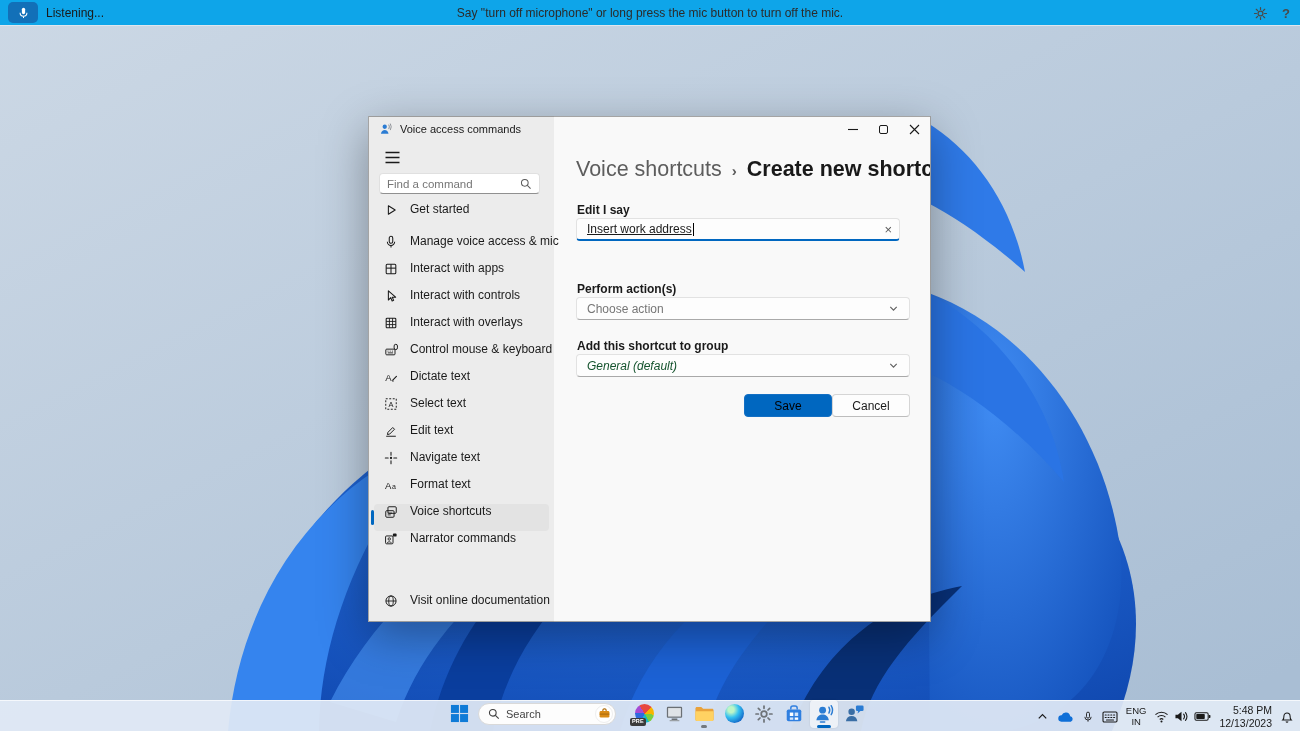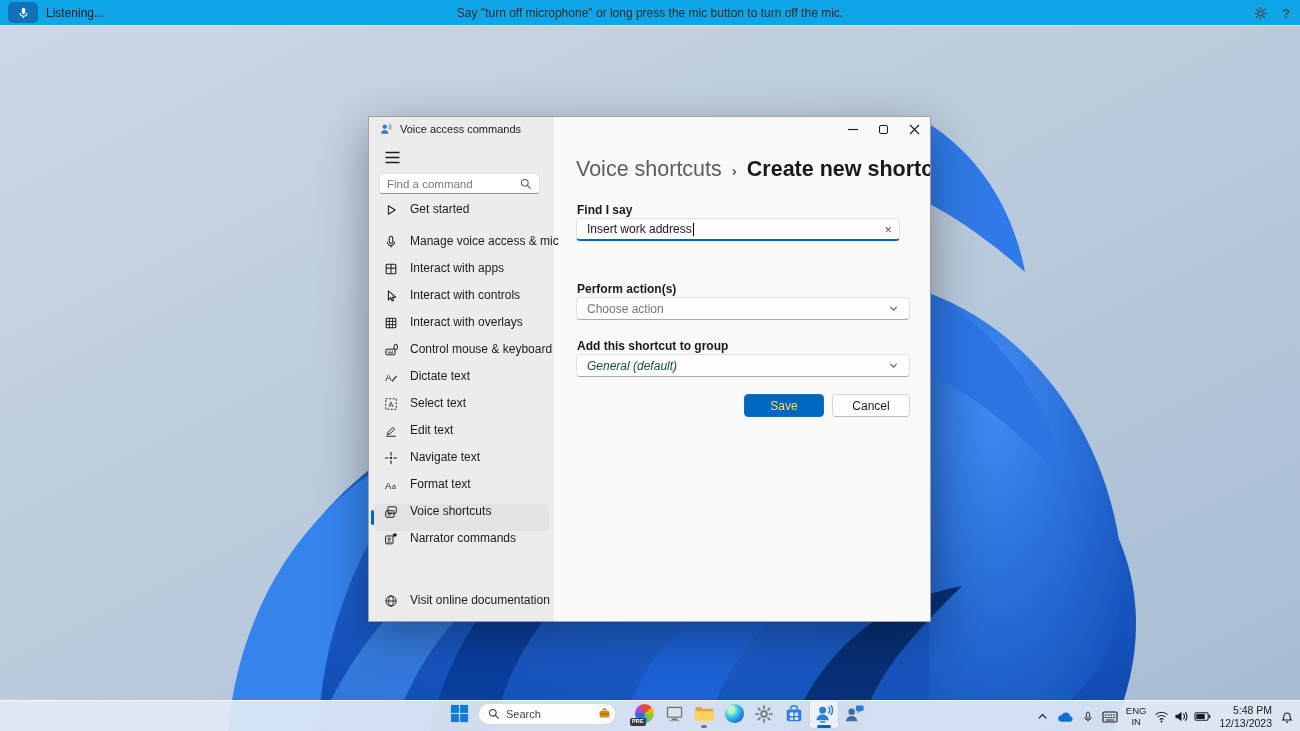--- a/index.html
+++ b/index.html
@@ -45,29 +45,29 @@
   .side-label{font-size:12px;color:#1a1a1a;white-space:nowrap;}
   .side-footer{position:absolute;left:0;right:0;bottom:1px;}
 
   
   .main{position:absolute;left:185px;top:24px;right:0;bottom:0;}
   .breadcrumb{position:absolute;left:22px;top:16px;font-size:21.5px;display:flex;align-items:center;gap:10px;white-space:nowrap;}
   .bc-parent{color:#5d5d5d;font-weight:400;}
   .bc-chev{color:#5d5d5d;font-size:15px;font-weight:700;margin-top:2px;}
   .bc-current{color:#191919;font-weight:700;}
   .fld-label{position:absolute;left:23px;font-size:12px;font-weight:700;color:#1a1a1a;}
-  .textbox{position:absolute;left:22px;width:324px;height:23px;background:#fdfdfd;border:1px solid #e2e2e2;border-radius:4px;display:flex;align-items:center;padding:0 26px 0 10px;font-size:12px;color:#1a1a1a;}
+  .textbox{position:absolute;left:22px;width:324px;height:23px;background:#fdfdfd;border:1px solid #e2e2e2;border-radius:4px;display:flex;align-items:center;padding:0 26px 0 10px;font-size:12px;color:#1a1a1a;text-decoration:underline;}
   .textbox.focused{border-bottom:2px solid #0067c0;}
   .caret{display:inline-block;width:1px;height:13px;background:#000;margin-left:1px;}
   .clear-x{position:absolute;right:7px;top:2px;font-size:13px;color:#5a5a5a;line-height:17px;}
   .selectbox{position:absolute;left:22px;width:334px;height:23px;background:#fdfdfd;border:1px solid #e2e2e2;border-bottom:1px solid #a9a9a9;border-radius:4px;display:flex;align-items:center;justify-content:space-between;padding:0 10px;font-size:12px;}
   .sel-placeholder{color:#767676;}
   .sel-value{color:#14532d;font-style:italic;}
   .btn{position:absolute;height:23px;border-radius:4px;font-size:12px;display:flex;align-items:center;justify-content:center;}
-  .btn-save{left:190px;width:80px;background:#0067c0;color:#fde047;border:1px solid #1470c4;}
+  .btn-save{left:190px;width:88px;background:#0067c0;color:#000000;border:1px solid #1470c4;}
   .btn-cancel{left:278px;width:78px;background:#fdfdfd;color:#1a1a1a;border:1px solid #d5d5d5;border-bottom-color:#bdbdbd;}
 
   
   .taskbar{position:absolute;left:0;bottom:0;width:1300px;height:31px;background:rgba(225,234,245,.93);border-top:1px solid rgba(255,255,255,.7);z-index:30;}
   .tk-center{position:absolute;left:446px;top:0;height:25px;display:flex;align-items:center;}
   .tk-start{width:26px;height:26px;display:flex;align-items:center;justify-content:center;border-radius:4px;margin-right:6px;}
   .tk-search{width:138px;height:22px;background:#fdfdfd;border:1px solid #d9d9d9;border-radius:11px;display:flex;align-items:center;padding:0 2px 0 9px;gap:6px;margin-right:13px;}
   .tk-search-label{font-size:11px;color:#444;flex:1;}
   .tk-search-badge{width:18px;height:18px;border-radius:50%;background:#fff;border:1px solid #eee;display:flex;align-items:center;justify-content:center;}
   .tb-slot{position:relative;width:28px;height:28px;margin:0 1px;display:flex;align-items:center;justify-content:center;border-radius:4px;}
@@ -318,21 +318,21 @@
         </div>
     </div>
 
     <div class="main">
       <div class="breadcrumb">
         <span class="bc-parent">Voice shortcuts</span>
         <span class="bc-chev">›</span>
         <span class="bc-current">Create new shortcut</span>
       </div>
 
-      <div class="fld-label" style="top:62px;">Find I say</div>
+      <div class="fld-label" style="top:62px;">Edit I say</div>
       <div class="textbox focused" style="top:77px;">
         <span>Insert work address</span>
           <span class="caret"></span>
         <span class="clear-x">×</span>
       </div>
 
       <div class="fld-label" style="top:141px;">Perform action(s)</div>
       <div class="selectbox" style="top:156px;">
         <span class="sel-placeholder">Choose action</span>
         <svg width="11" height="11" viewBox="0 0 12 12">

